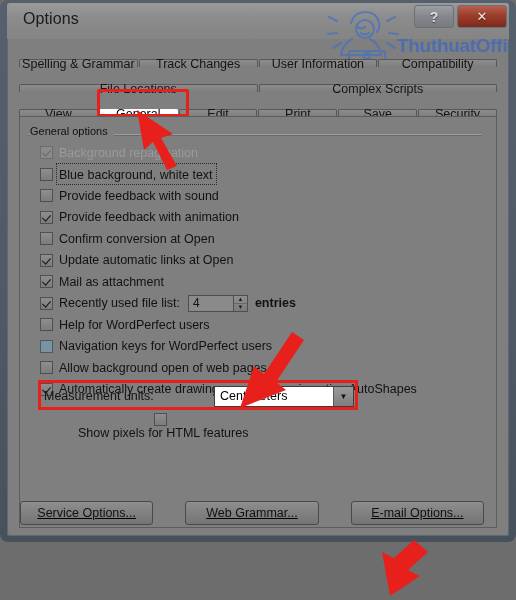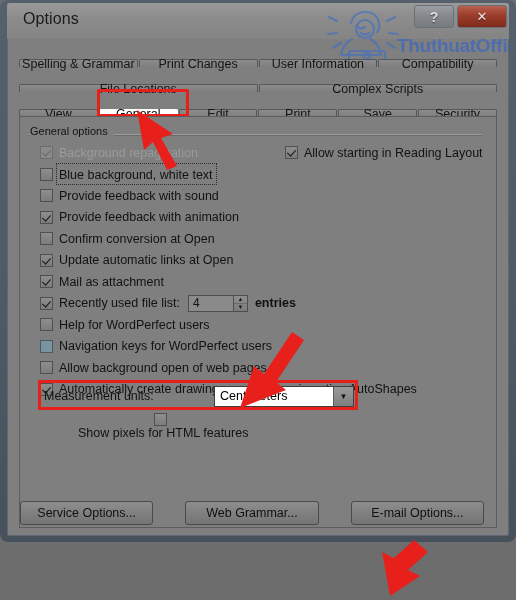--- a/index.html
+++ b/index.html
@@ -177,21 +177,21 @@
   }
 
   #show-pixels-row{
     position:absolute;left:58px;top:296px;
     display:flex;align-items:center;flex-direction:column;
   }
 
   
   #option-buttons{
     position:absolute;left:0;right:12px;top:384px;
-    display:flex;justify-content:center;gap:32px;
+    display:flex;justify-content:center;gap:32px;text-decoration:underline;
   }
   .opt-btn{
     width:137px;height:24px;
     background:linear-gradient(180deg,#8e8e8e 0%,#808080 50%,#757575 100%);
     border:1px solid #4a4a4a;border-radius:3px;
     display:flex;align-items:center;justify-content:center;
     font-size:12.5px;color:#101010;box-sizing:border-box;
   }
 
   
@@ -253,21 +253,21 @@
         <div id="watermark-text">ThuthuatOffice</div>
       </div>
 
       <div class="win-btn" id="help-button">?</div>
       <div class="win-btn" id="close-button">✕</div>
     </div>
 
     <div id="tabstrip">
       <div class="tab-row">
         <div class="tab">Spelling &amp; Grammar</div>
-        <div class="tab">Print Changes</div>
+        <div class="tab">Track Changes</div>
         <div class="tab">User Information</div>
         <div class="tab">Compatibility</div>
       </div>
       <div class="tab-row">
         <div class="tab">File Locations</div>
         <div class="tab">Complex Scripts</div>
       </div>
       <div class="tab-row">
         <div class="tab">View</div>
         <div class="tab selected">General</div>
@@ -350,26 +350,20 @@
           <span class="cb"></span>
           <span class="opt-label">Allow background open of web pages</span>
         </div>
 
         <div class="opt-row">
           <span class="cb checked"></span>
           <span class="opt-label">Automatically create drawing canvas when inserting AutoShapes</span>
         </div>
       </div>
 
-      <div id="right-column">
-        <div class="opt-row">
-          <span class="cb checked"></span>
-          <span class="opt-label">Allow starting in Reading Layout</span>
-        </div>
-      </div>
 
       <div id="measurement-row">
         <span id="measurement-label">Measurement units:</span>
         <span id="measurement-select">
           <span id="measurement-value">Centimeters</span>
           <span id="measurement-arrow">▼</span>
         </span>
       </div>
       <div id="measurement-highlight"></div>
 

